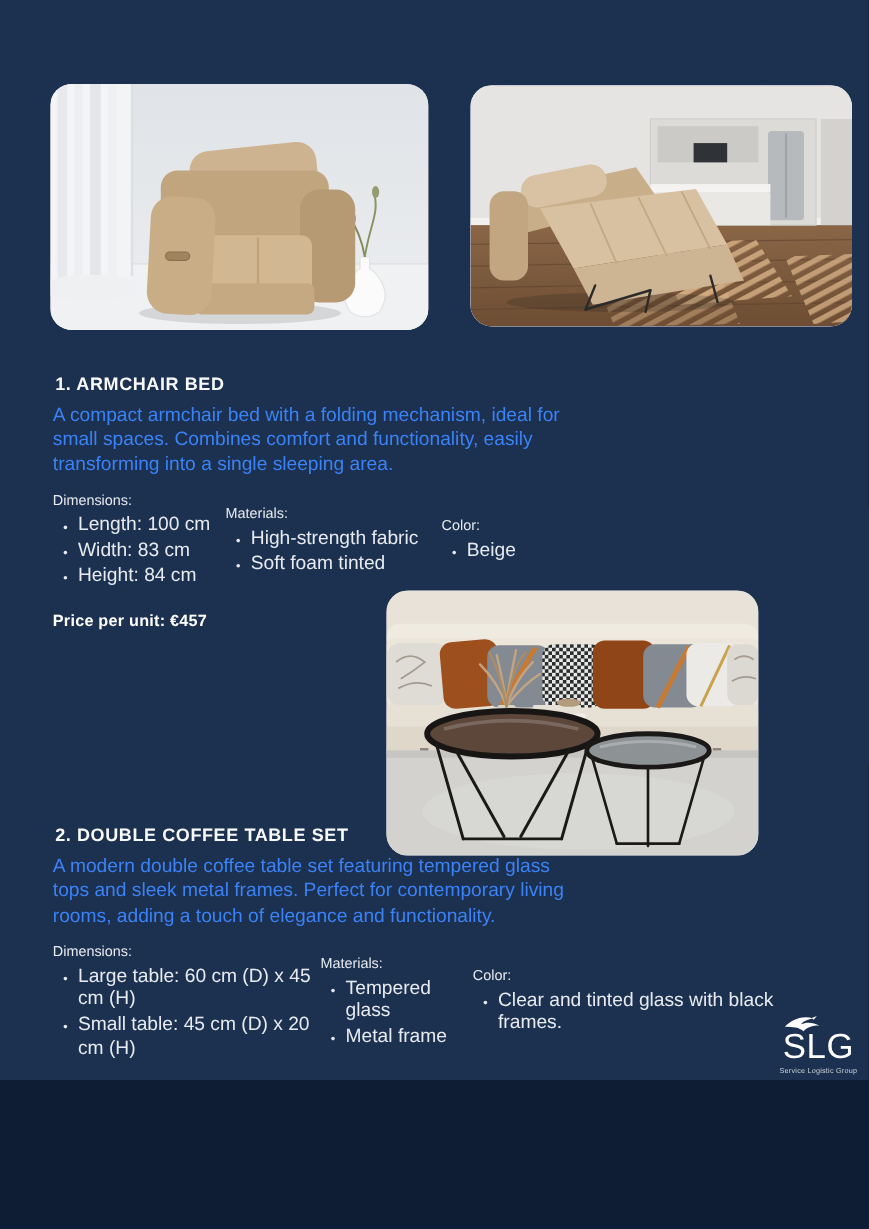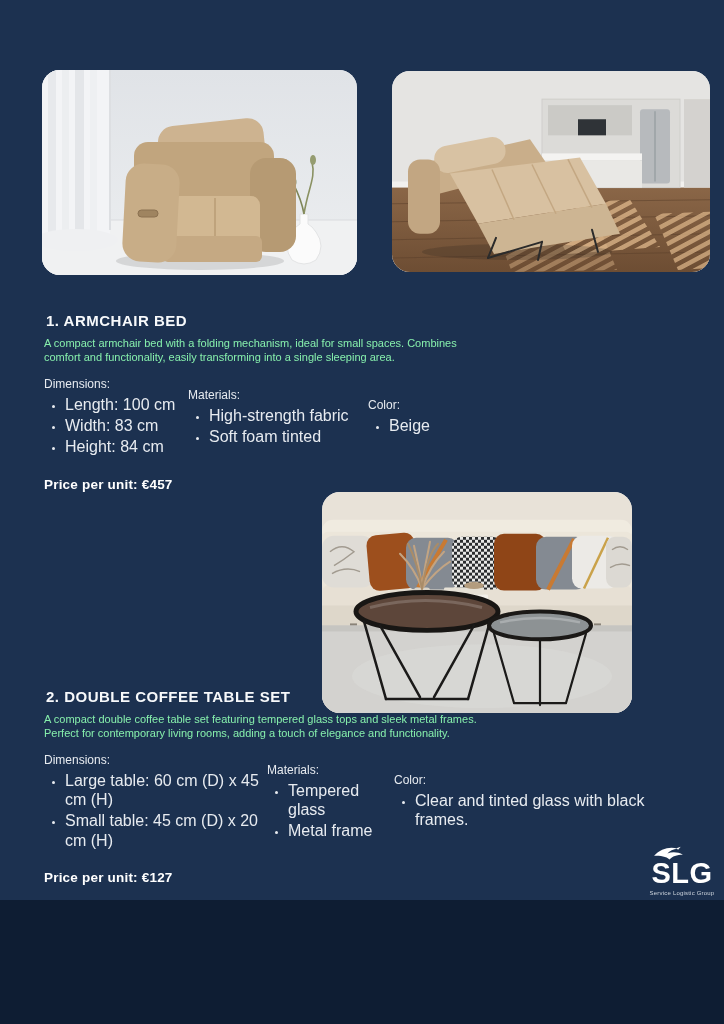--- a/index.html
+++ b/index.html
@@ -14,38 +14,38 @@
   #photo3{left:322px;top:492px;width:310px;height:221px;}
   .photo svg{display:block;width:100%;height:100%;}
 
   section.product{position:absolute;left:44px;width:652px;}
   #product1{top:312px;}
   #product2{top:688px;}
   .product h2{
     margin:0 0 8px 2px;font-size:15px;font-weight:700;letter-spacing:.5px;
     color:#f7f9fb;
   }
-  .desc{margin:0 0 12px 0;width:436px;font-size:11px;line-height:1.27;color:#86efac;}
+  .desc{margin:0 0 12px 0;width:436px;font-size:16px;line-height:1.27;color:#3b82f6;}
   .specs{display:flex;align-items:center;}
   .s1 .c1{width:144px;}.s1 .c2{width:180px;}.s1 .c3{flex:1;}
   .s2 .c1{width:223px;}.s2 .c2{width:127px;}.s2 .c3{flex:1;}
   .spec-label{font-size:12px;margin-bottom:4px;color:#e7ebf0;}
   .specs ul{margin:0;padding-left:21px;font-size:16px;line-height:1.2;color:#e7ebf0;}
   .specs li{margin-bottom:2px;}
   .specs li::marker{font-size:10px;}
   .price{margin-top:18px;font-size:13.5px;font-weight:700;color:#ffffff;letter-spacing:.2px;}
 
   .wedge{
     position:absolute;left:0;top:920px;width:364px;height:104px;
     background:#f3f4f6;
     clip-path:polygon(0 0,100% 100%,0 100%);
   }
   .logo{position:absolute;right:5px;bottom:4px;width:74px;text-align:center;}
   .logo .bird{display:block;width:32px;height:17px;margin:0 auto -2px 8px;}
-  .logo-text{font-size:29px;font-weight:700;line-height:1;color:#ffffff;letter-spacing:0.5px;}
+  .logo-text{font-size:29px;font-weight:400;line-height:1;color:#ffffff;letter-spacing:0.5px;}
   .logo-tagline{font-size:6px;color:#cdd4dd;letter-spacing:.2px;margin-top:2px;white-space:nowrap;}
 </style>
 </head>
 <body>
 
 <div class="page">
 
   <div class="photo" id="photo1">
     <svg viewBox="0 0 315 205" preserveAspectRatio="none">
       <defs>
@@ -252,21 +252,21 @@
           <line x1="264" y1="142" x2="244" y2="212"></line>
           <line x1="218" y1="148" x2="218" y2="214"></line>
           <line x1="192" y1="212" x2="244" y2="212"></line>
         </g>
       </g>
     </svg>
   </div>
 
   <section class="product" id="product2">
     <h2>2. DOUBLE COFFEE TABLE SET</h2>
-    <p class="desc">A compact double coffee table set featuring tempered glass tops and sleek metal frames. Perfect for contemporary living rooms, adding a touch of elegance and functionality.</p>
+    <p class="desc">A modern double coffee table set featuring tempered glass tops and sleek metal frames. Perfect for contemporary living rooms, adding a touch of elegance and functionality.</p>
     <div class="specs s2">
       <div class="c1">
         <div class="spec-label">Dimensions:</div>
         <ul>
           <li>Large table: 60 cm (D) x 45 cm (H)</li>
           <li>Small table: 45 cm (D) x 20 cm (H)</li>
         </ul>
       </div>
       <div class="c2">
         <div class="spec-label">Materials:</div>

